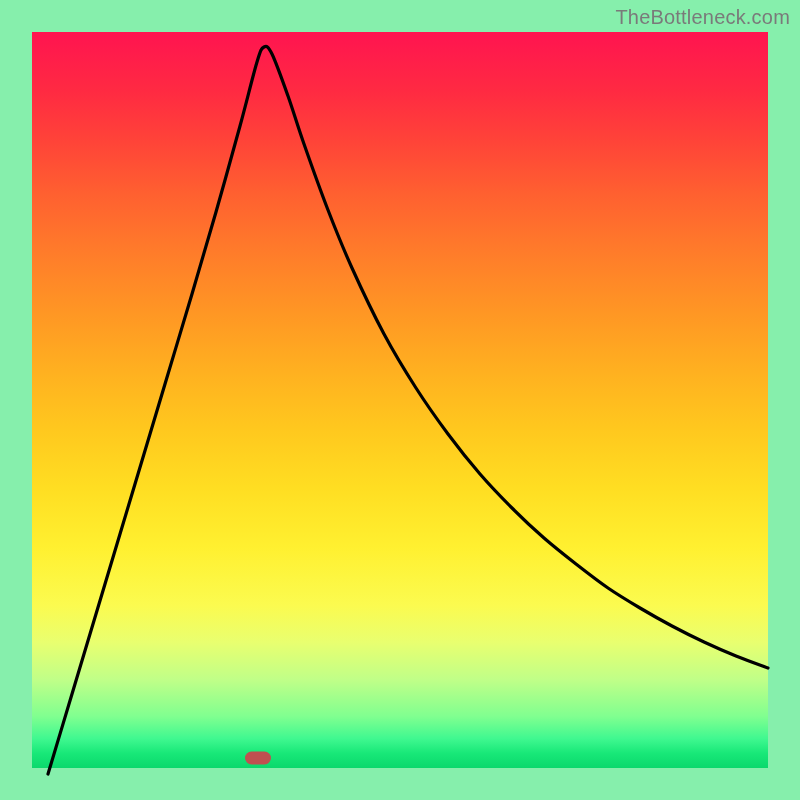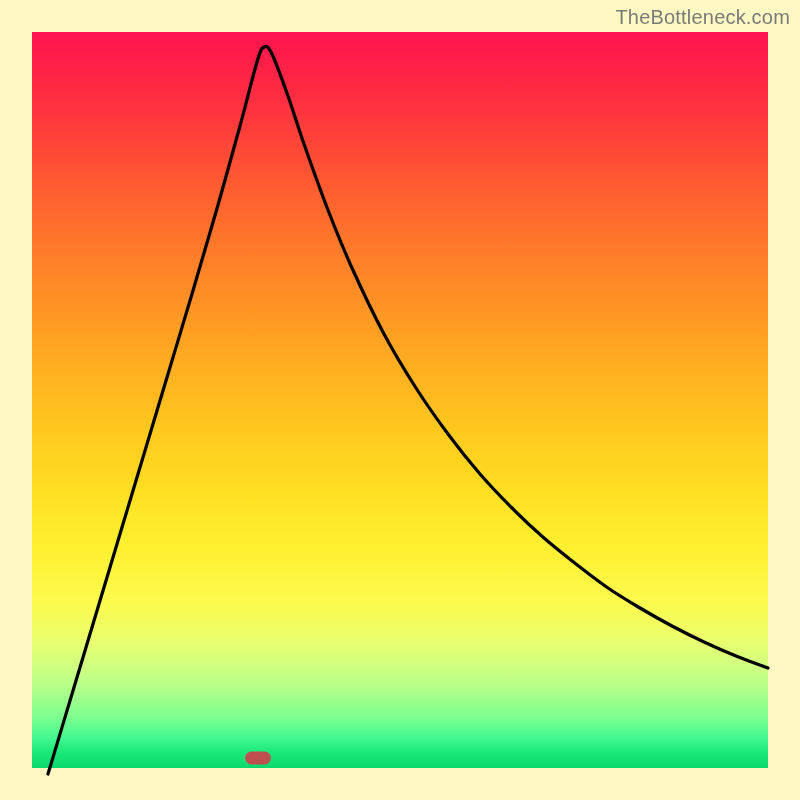--- a/index.html
+++ b/index.html
@@ -9,21 +9,21 @@
     height: 800px;
     overflow: hidden;
     background: #000;
     font-family: Arial, Helvetica, sans-serif;
   }
   .frame {
     position: absolute;
     left: 0; top: 0;
     width: 800px;
     height: 800px;
-    background: #fef9c3;
+    background: #86efac;
     text-align: center;
   }
   .plot-area {
     position: absolute;
     left: 32px;
     top: 32px;
     width: 736px;
     height: 736px;
     background: linear-gradient(to bottom,
       #ff1450 0%,

